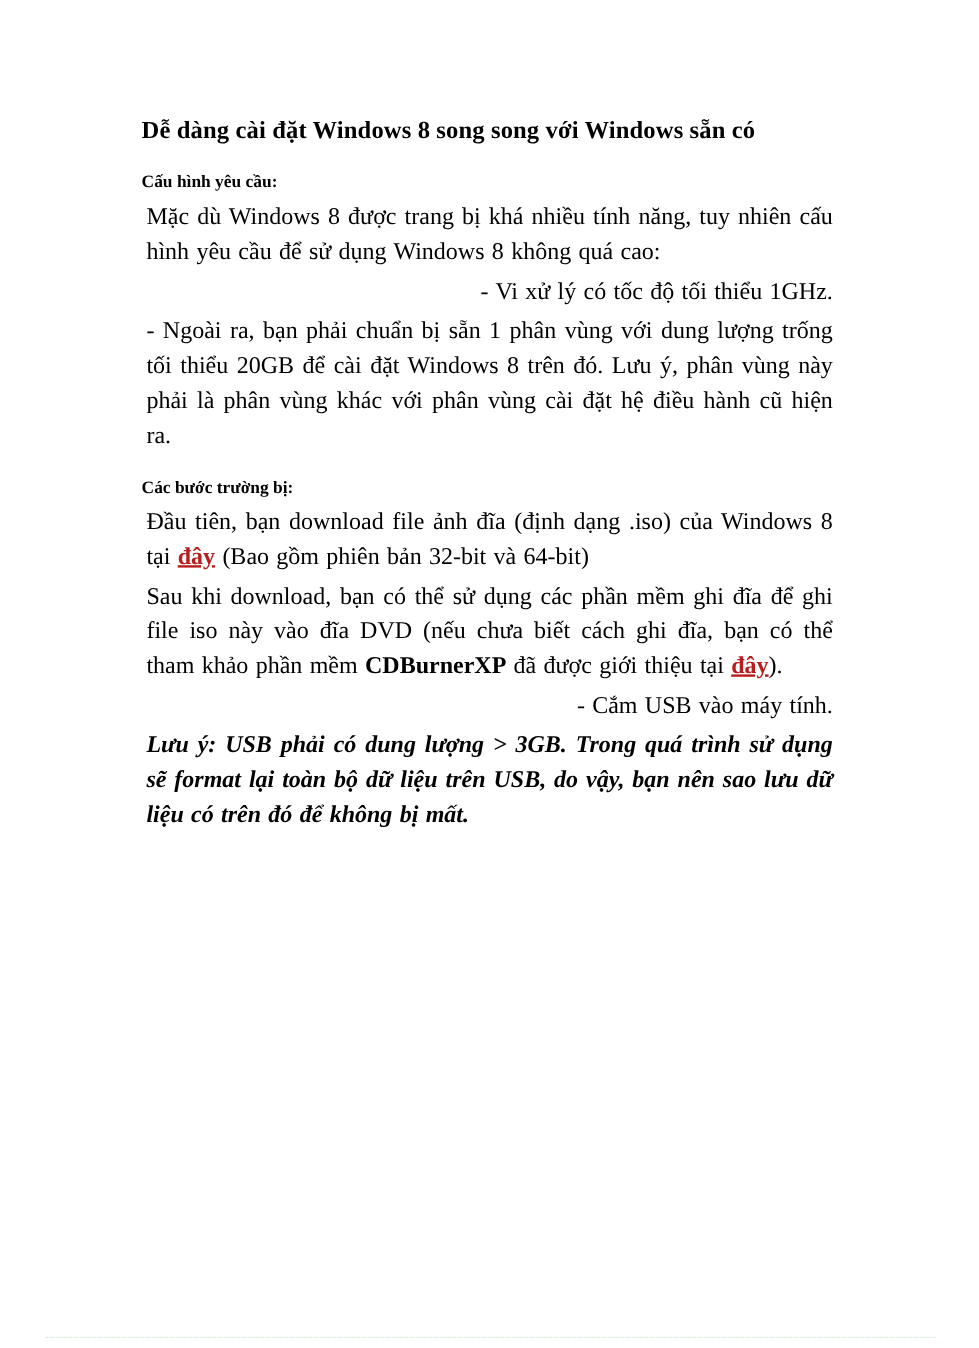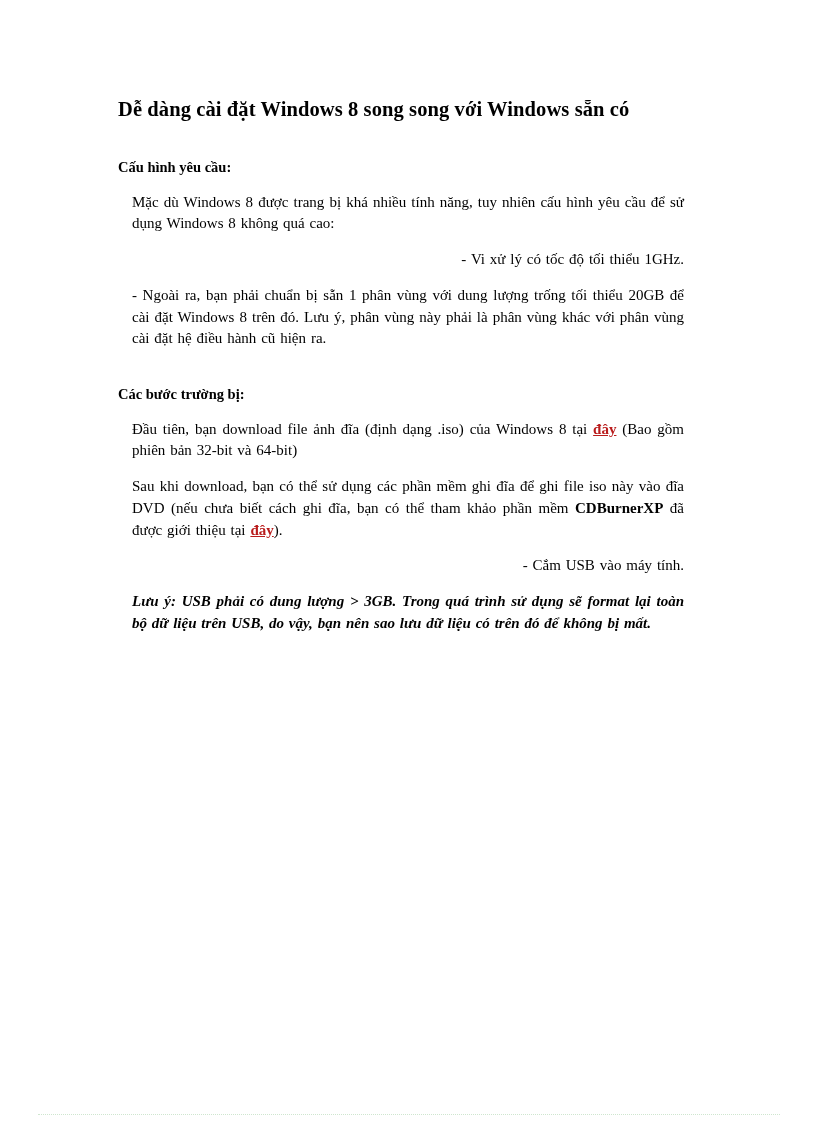--- a/index.html
+++ b/index.html
@@ -37,23 +37,23 @@
     letter-spacing: 0.1px;
     text-align: left;
   }
   .section-heading {
     font-size: 14.5px;
     font-weight: bold;
     line-height: 1.35;
     margin: 0;
   }
   p.para {
-    font-size: 15px;
+    font-size: 20px;
     line-height: 1.45;
-    margin: 14px;
+    margin: 4px;
     text-align: justify;
     text-justify: inter-word;
     word-spacing: 1.1px;
   }
   p.para.nojust {
     text-align: right;
   }
   p.italic {
     font-style: italic;
   }
@@ -64,21 +64,21 @@
   .lnk {
     color: #b91c1c;
     font-weight: bold;
     text-decoration: underline;
   }
   .bold-inline {
     font-weight: bold;
   }
   
   .gap-title   { margin-top: 0px; }
-  .gap-lg      { margin-top: 35px; }
+  .gap-lg      { margin-top: 20px; }
   .gap-md      { margin-top: 31px; }
   .gap-xl      { margin-top: 42px; }
   .footer-rule {
     position: absolute;
     left: 38px;
     top: 1114px;
     width: 742px;
     height: 1px;
     border-top: 1px dotted #cfe6cf;
   }

